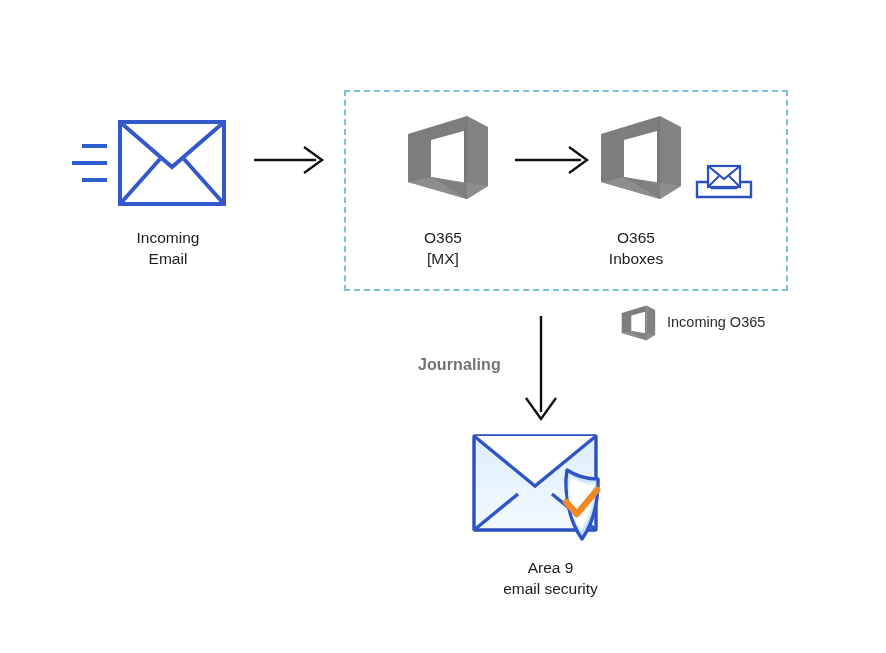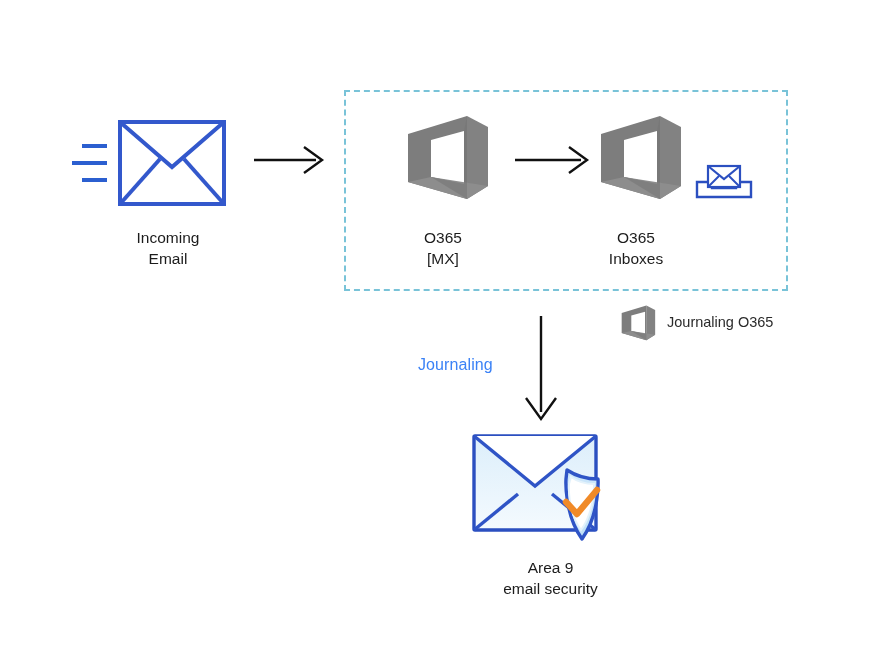--- a/index.html
+++ b/index.html
@@ -41,22 +41,22 @@
     text-align: center;
     font-size: 15.5px;
     line-height: 21px;
     color: #1c1c1c;
     white-space: pre-line;
     font-family: "Liberation Sans", sans-serif;
   }
   .label-journaling {
     position: absolute;
     font-size: 16px;
-    font-weight: normal;
-    color: #3b82f6;
+    font-weight: bold;
+    color: #737373;
     letter-spacing: 0.1px;
     white-space: nowrap;
   }
   .label-ms365 {
     position: absolute;
     font-size: 14.5px;
     color: #2b2b2b;
     white-space: nowrap;
   }
 
@@ -133,21 +133,21 @@
   </svg>
 
   <svg class="svg-node" style="left:620px; top:303px;" width="36" height="40" viewBox="0 0 86 92">
     <path d="M63 4 L84 15 L84 74 L63 87 Z" fill="#828282"></path>
     <path d="M4 22 L63 4 L63 87 L4 70 Z" fill="#7d7d7d"></path>
     <path d="M27 28 L60 19 L60 72 L27 65 Z" fill="#ffffff"></path>
     <path d="M4 70 L63 87 L84 74 L27 65 Z" fill="#8d8d8d"></path>
     <path d="M27 65 L60 72 L60 19 L63 4 L63 87 Z" fill="#757575" opacity="0.55"></path>
   </svg>
 
-  <div class="label-ms365" style="left:667px; top:314px;">Journaling O365</div>
+  <div class="label-ms365" style="left:667px; top:314px;">Incoming O365</div>
 
   <svg class="svg-node" style="left:518px; top:314px;" width="46" height="110" viewBox="0 0 46 110">
     <line x1="23" y1="2" x2="23" y2="98" stroke="#111111" stroke-width="2.4"></line>
     <polyline points="8,84 23,105 38,84" fill="none" stroke="#111111" stroke-width="2.4" stroke-linejoin="miter"></polyline>
   </svg>
 
   <div class="label-journaling" style="left:418px; top:356px;">Journaling</div>
 
   <svg class="svg-node" style="left:470px; top:432px;" width="160" height="118" viewBox="0 0 160 118">
     <defs>

